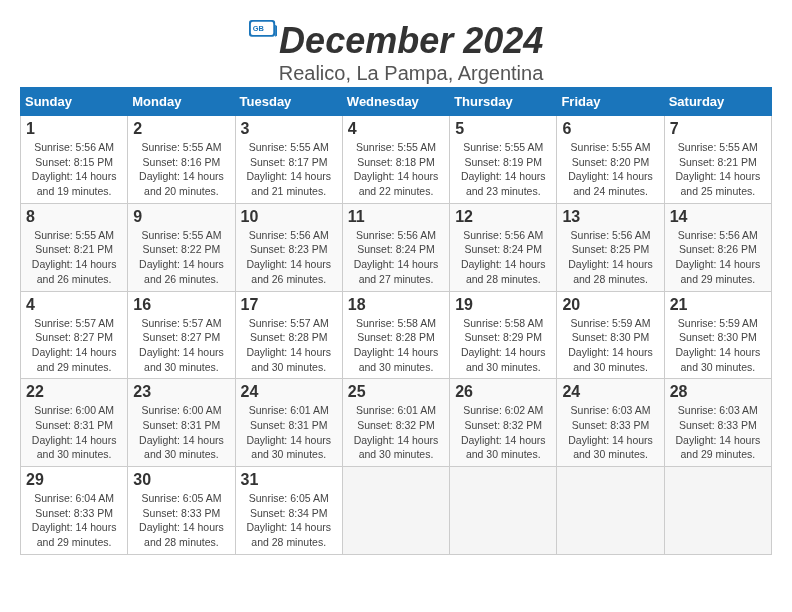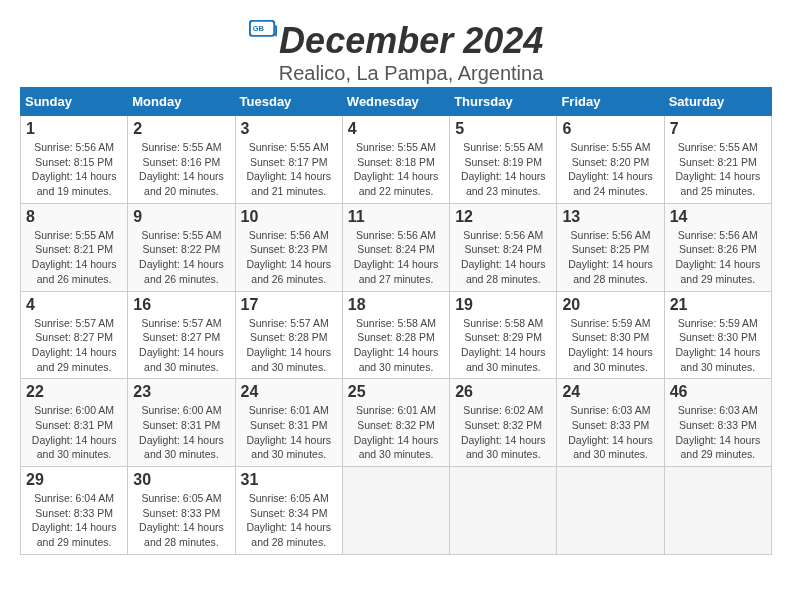--- a/index.html
+++ b/index.html
@@ -237,21 +237,21 @@
         </td>
         <td>
           <span class="day-num">26</span>
           <div class="day-info">Sunrise: 6:02 AM<br>Sunset: 8:32 PM<br>Daylight: 14 hours and 30 minutes.</div>
         </td>
         <td>
           <span class="day-num">24</span>
           <div class="day-info">Sunrise: 6:03 AM<br>Sunset: 8:33 PM<br>Daylight: 14 hours and 30 minutes.</div>
         </td>
         <td>
-          <span class="day-num">46</span>
+          <span class="day-num">28</span>
           <div class="day-info">Sunrise: 6:03 AM<br>Sunset: 8:33 PM<br>Daylight: 14 hours and 29 minutes.</div>
         </td>
       </tr>
       <tr>
         <td>
           <span class="day-num">29</span>
           <div class="day-info">Sunrise: 6:04 AM<br>Sunset: 8:33 PM<br>Daylight: 14 hours and 29 minutes.</div>
         </td>
         <td>
           <span class="day-num">30</span>

